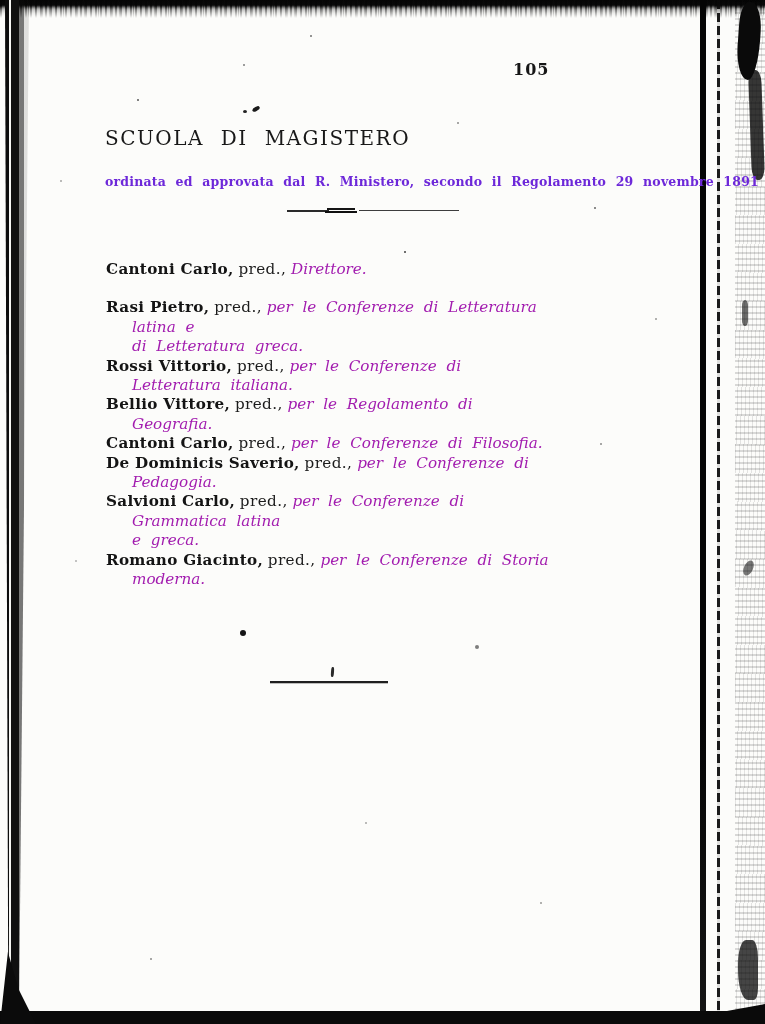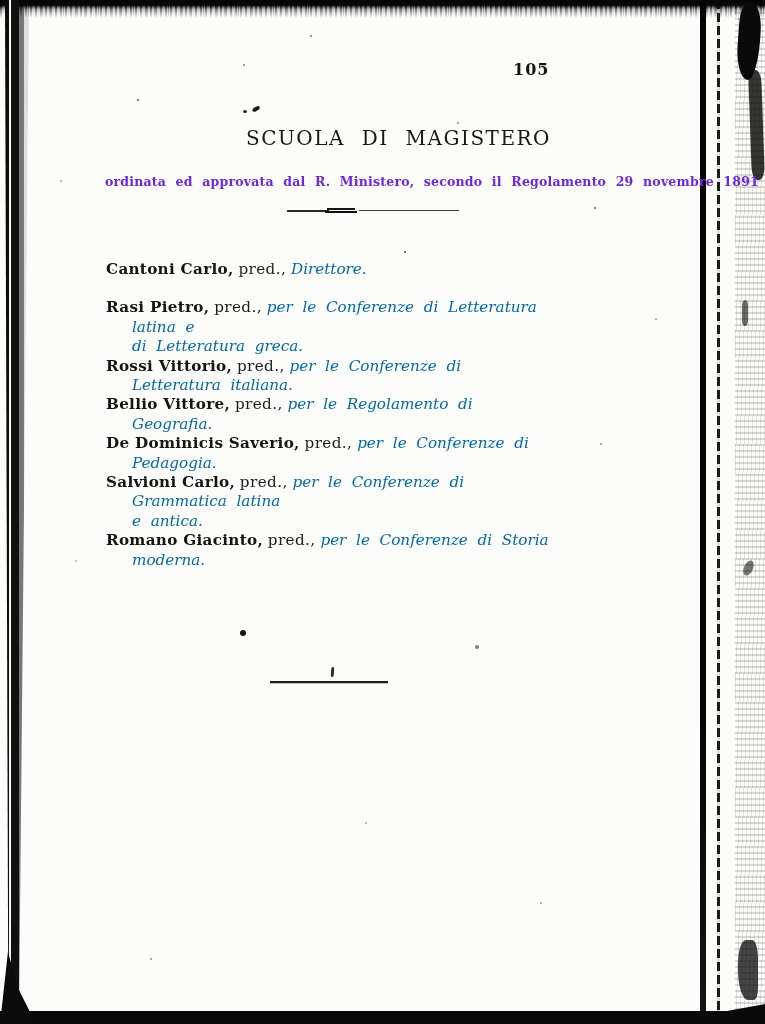--- a/index.html
+++ b/index.html
@@ -80,21 +80,21 @@
   .ink-dot-b{position:absolute;left:252px;top:107px;width:8px;height:4px;background:#1a1a1a;border-radius:60% 40% 50% 50%;transform:rotate(-28deg);}
   .ink-dot-c{position:absolute;left:240px;top:630px;width:6px;height:6px;background:#151515;border-radius:50%;}
   .ink-dot-d{position:absolute;left:331px;top:667px;width:3px;height:10px;background:#2a2a2a;border-radius:40%;transform:rotate(4deg);}
 
   
   .pagenum{
     position:absolute;left:513px;top:60px;
     font-size:16px;font-weight:bold;letter-spacing:1px;color:#161616;
   }
   .head{
-    position:absolute;left:105px;top:126px;width:446px;text-align:right;
+    position:absolute;left:105px;top:126px;width:446px;text-align:left;
   }
   .title{
     font-size:20px;letter-spacing:1.5px;word-spacing:9px;color:#181818;
     font-weight:500;
   }
   .subtitle{
     margin-top:24px;
     font-size:12.5px;font-weight:bold;word-spacing:5px;letter-spacing:.2px;
     color:#6d28d9;white-space:nowrap;
   }
@@ -105,21 +105,21 @@
   .ornament .seg-r{position:absolute;left:72px;top:2px;width:100px;height:1px;background:#3d3d3d;}
 
   .listing{
     position:absolute;left:106px;top:260px;width:452px;
     font-size:15.2px;line-height:19.4px;
   }
   .entry{margin:0;padding-left:26px;text-indent:-26px;}
   .entry.director{margin-bottom:19px;}
   .nm{font-weight:bold;letter-spacing:.3px;color:#141414;text-align:center;}
   .ab{letter-spacing:.4px;}
-  .rl{word-spacing:.32em;color:#0369a1;}
+  .rl{word-spacing:.32em;color:#a21caf;}
 
   .rule-mid{
     position:absolute;left:270px;top:681px;width:118px;height:2px;
     background:#1f1f1f;box-shadow:0 1px 0 rgba(0,0,0,.25);
   }
 </style>
 </head>
 <body>
 
 <div id="scan">
@@ -177,32 +177,37 @@
       <span class="ab">pred.,</span>
       <i class="rl">per le Conferenze di Letteratura italiana.</i>
     </p>
 
     <p class="entry">
       <b class="nm">Bellio Vittore,</b>
       <span class="ab">pred.,</span>
       <i class="rl">per le Regolamento di Geografia.</i>
     </p>
 
+    <p class="entry">
+      <b class="nm">Cantoni Carlo,</b>
+      <span class="ab">pred.,</span>
+      <i class="rl">per le Conferenze di Filosofia.</i>
+    </p>
 
     <p class="entry">
       <b class="nm">De Dominicis Saverio,</b>
       <span class="ab">pred.,</span>
       <i class="rl">per le Conferenze di Pedagogia.</i>
     </p>
 
     <p class="entry">
       <b class="nm">Salvioni Carlo,</b>
       <span class="ab">pred.,</span>
       <i class="rl">per le Conferenze di Grammatica latina</i><br>
-      <i class="rl">e antica.</i>
+      <i class="rl">e greca.</i>
     </p>
 
 
     <p class="entry">
       <b class="nm">Romano Giacinto,</b>
       <span class="ab">pred.,</span>
       <i class="rl">per le Conferenze di Storia moderna.</i>
     </p>
 
 

